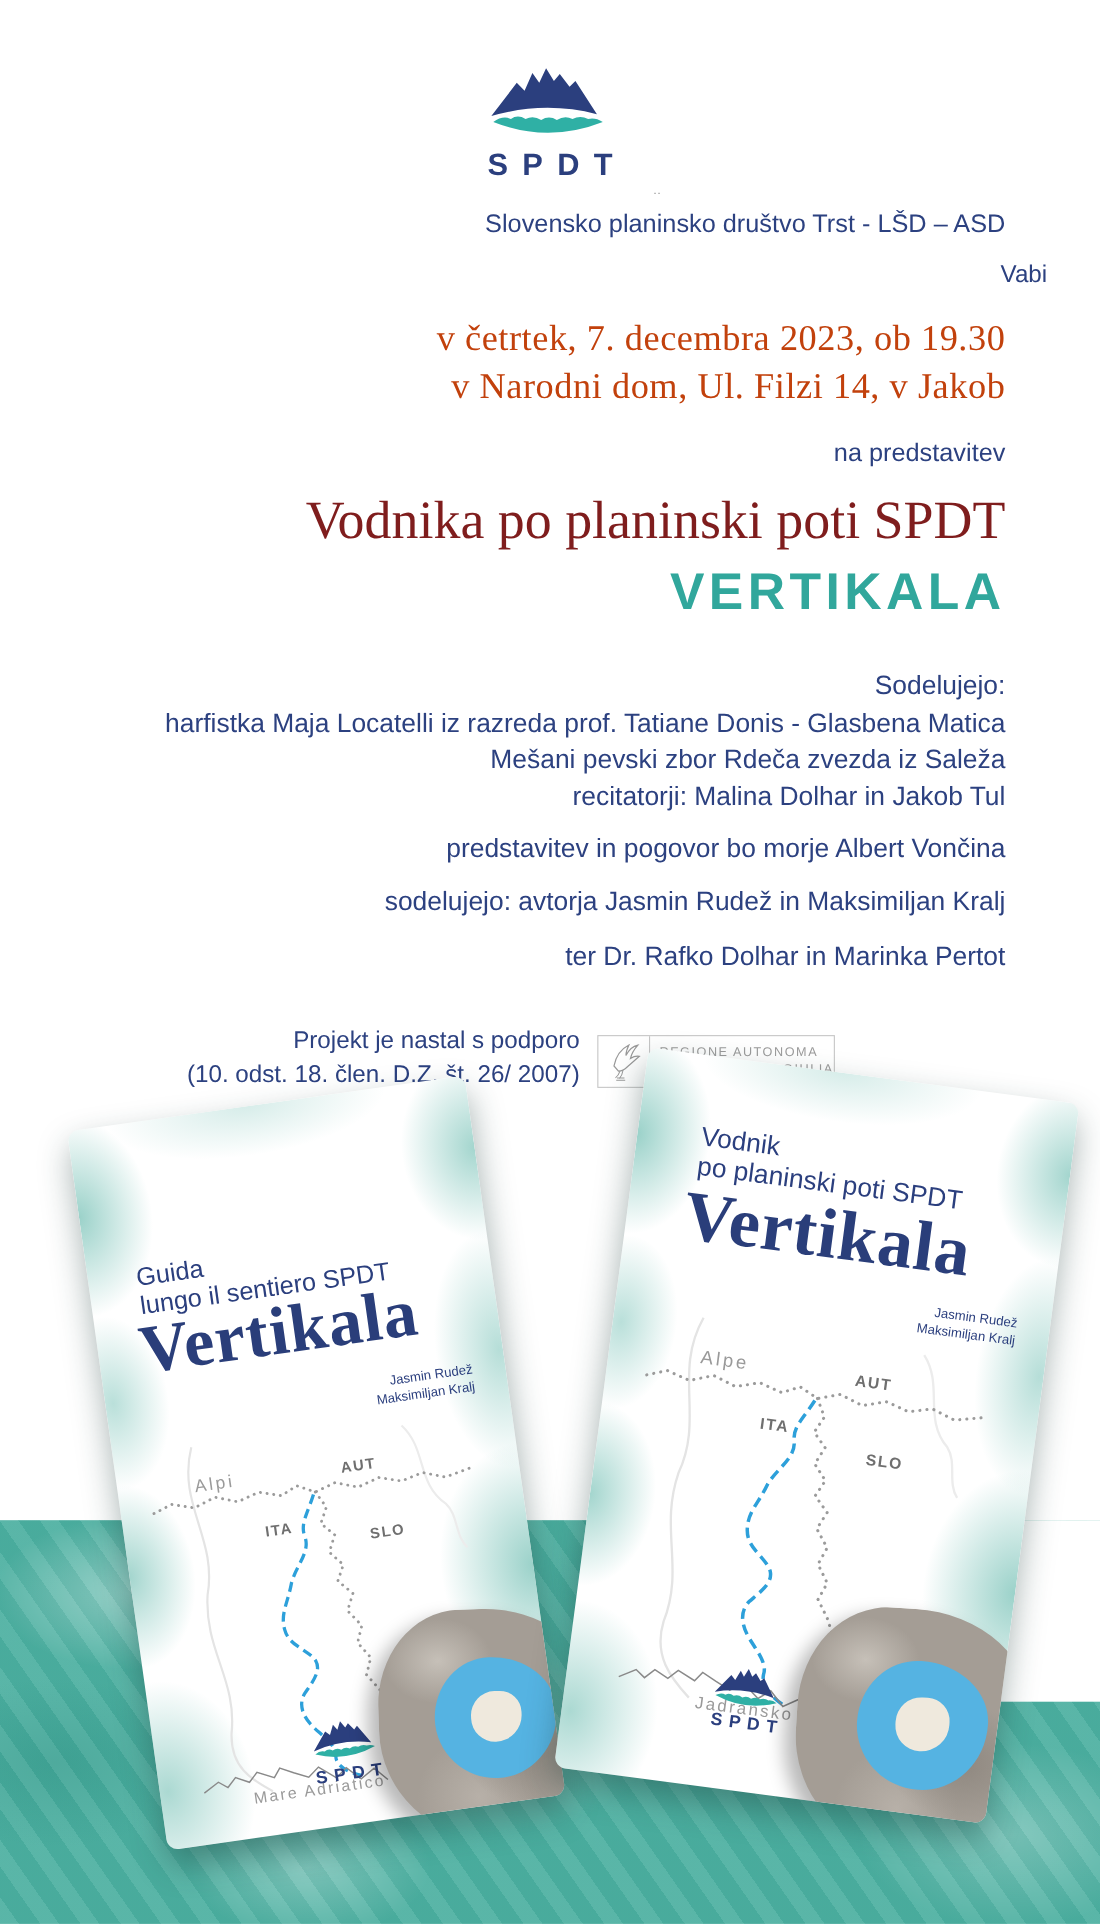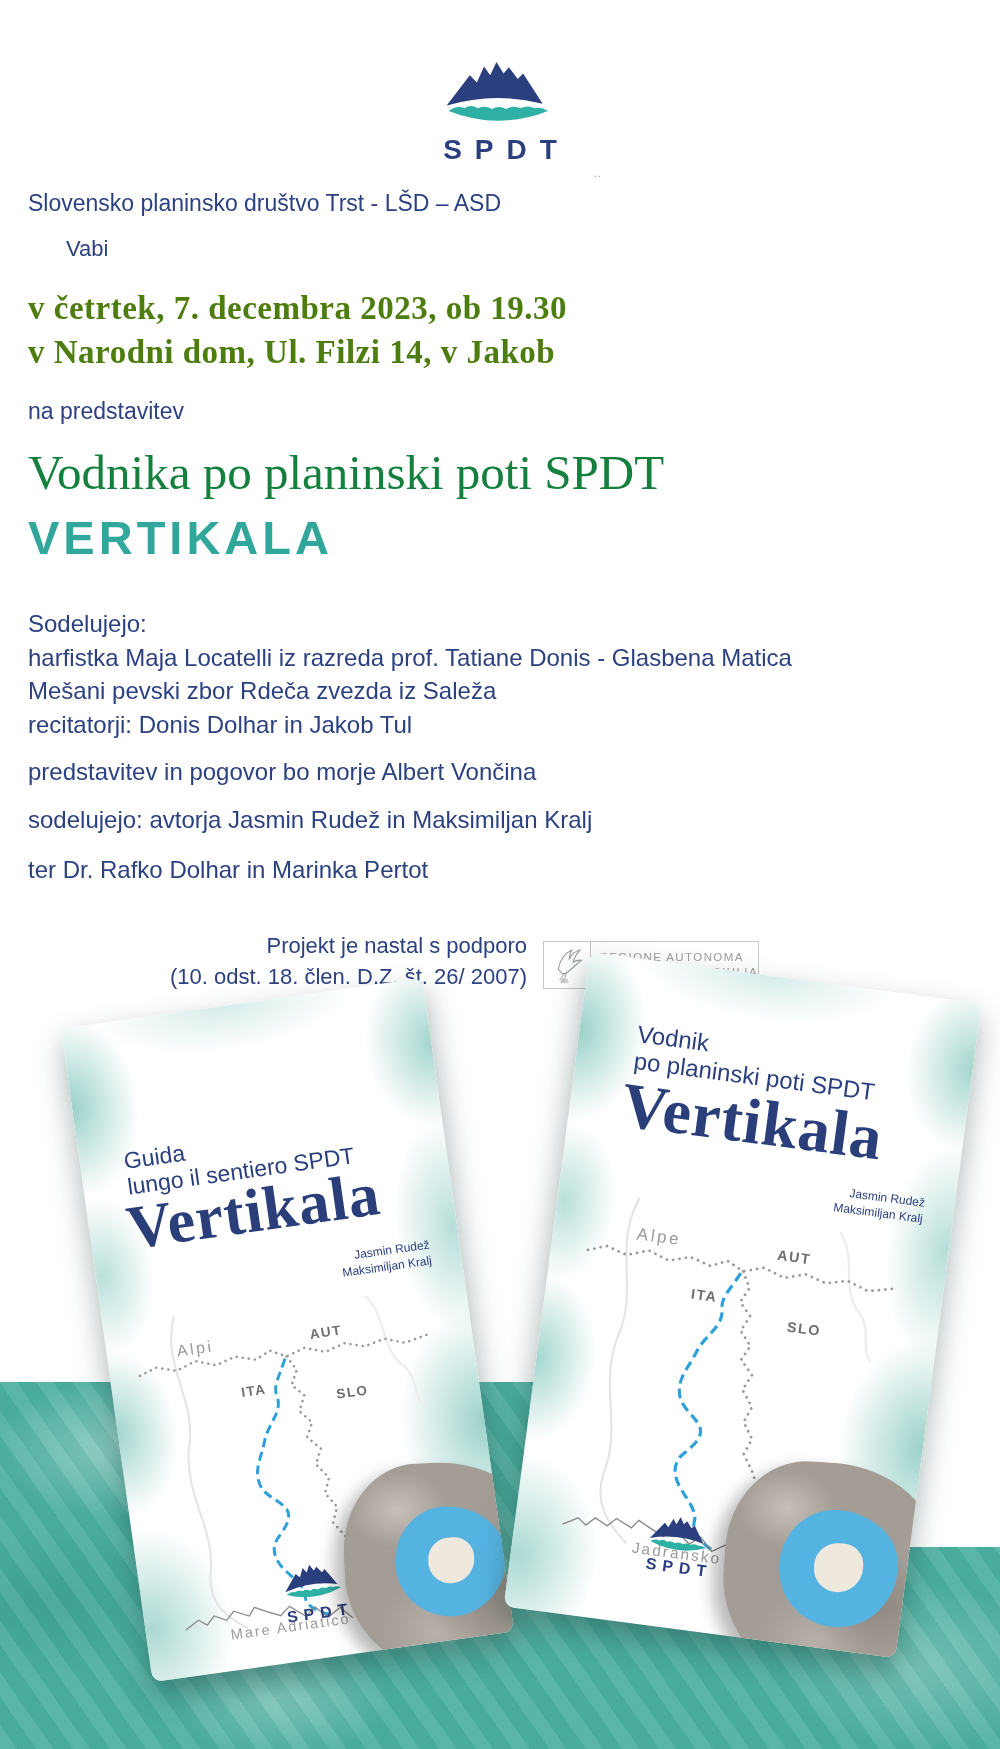--- a/index.html
+++ b/index.html
@@ -1,32 +1,32 @@
 <!DOCTYPE html>
 <html><head>
 <meta charset="utf-8">
 <style>
   html,body{margin:0;padding:0;background:#ffffff;}
   #page{position:relative;width:1000px;height:1749px;overflow:hidden;background:#ffffff;
         font-family:"Liberation Sans",sans-serif;}
-  .ctr{position:absolute;left:0;width:914px;text-align:left;margin-left:28px;}
+  .ctr{position:absolute;left:0;width:914px;text-align:right;}
   .navy{color:#2c4180;}
-  .serifbold{font-family:"Liberation Serif",serif;font-weight:bold;color:#4d7c0f;}
+  .serifbold{font-family:"Liberation Serif",serif;font-weight:normal;color:#c2410c;}
 
   
   #spdt-logo{position:absolute;left:0;top:54px;width:1000px;display:flex;flex-direction:column;align-items:center;}
   #spdt-logo .letters{font-size:28px;font-weight:bold;color:#2b3f7e;letter-spacing:13px;margin-top:0px;text-indent:13px;}
   #logo-mark{position:absolute;left:594px;top:168px;font-size:10px;color:#8a8a8a;letter-spacing:1px;}
 
   .org-line{top:190px;font-size:23px;}
   .vabi{top:236px;font-size:22px;padding-left:38px;}
   .datetime{top:290px;font-size:33px;letter-spacing:0.5px;}
   .venue{top:334px;font-size:33px;letter-spacing:0.5px;}
   .intro{top:398px;font-size:23px;}
-  .big-title{top:444px;font-size:49px;font-family:"Liberation Serif",serif;color:#15803d;letter-spacing:0px;}
+  .big-title{top:444px;font-size:49px;font-family:"Liberation Serif",serif;color:#7f1d1d;letter-spacing:0px;}
   .accent-title{top:510px;font-size:47px;font-weight:bold;color:#31a79c;letter-spacing:4px;}
   .prog{font-size:24px;}
   .p-head{top:610px;}
   .p-1{top:644px;}
   .p-2{top:677px;}
   .p-3{top:711px;}
   .p-host{top:758px;}
   .p-auth{top:806px;}
   .p-guests{top:856px;}
 
@@ -127,21 +127,21 @@
   <div class="ctr serifbold datetime">v četrtek, 7. decembra 2023, ob 19.30</div>
   <div class="ctr serifbold venue">v Narodni dom, Ul. Filzi 14, v Jakob</div>
 
   <div class="ctr navy intro">na predstavitev</div>
   <div class="ctr big-title">Vodnika po planinski poti SPDT</div>
   <div class="ctr accent-title">VERTIKALA</div>
 
   <div class="ctr navy prog p-head">Sodelujejo:</div>
   <div class="ctr navy prog p-2">Mešani pevski zbor Rdeča zvezda iz Saleža</div>
   <div class="ctr navy prog p-1">harfistka Maja Locatelli iz razreda prof. Tatiane Donis - Glasbena Matica</div>
-  <div class="ctr navy prog p-3">recitatorji: Donis Dolhar in Jakob Tul</div>
+  <div class="ctr navy prog p-3">recitatorji: Malina Dolhar in Jakob Tul</div>
   <div class="ctr navy prog p-host">predstavitev in pogovor bo morje Albert Vončina</div>
   <div class="ctr navy prog p-guests">ter Dr. Rafko Dolhar in Marinka Pertot</div>
   <div class="ctr navy prog p-auth">sodelujejo: avtorja Jasmin Rudež in Maksimiljan Kralj</div>
 
   <div id="support">
     <div>Projekt je nastal s podporo</div>
     <div>(10. odst. 18. člen. D.Z. št. 26/ 2007)</div>
   </div>
   <div id="region-box">
     <div id="region-eagle">

